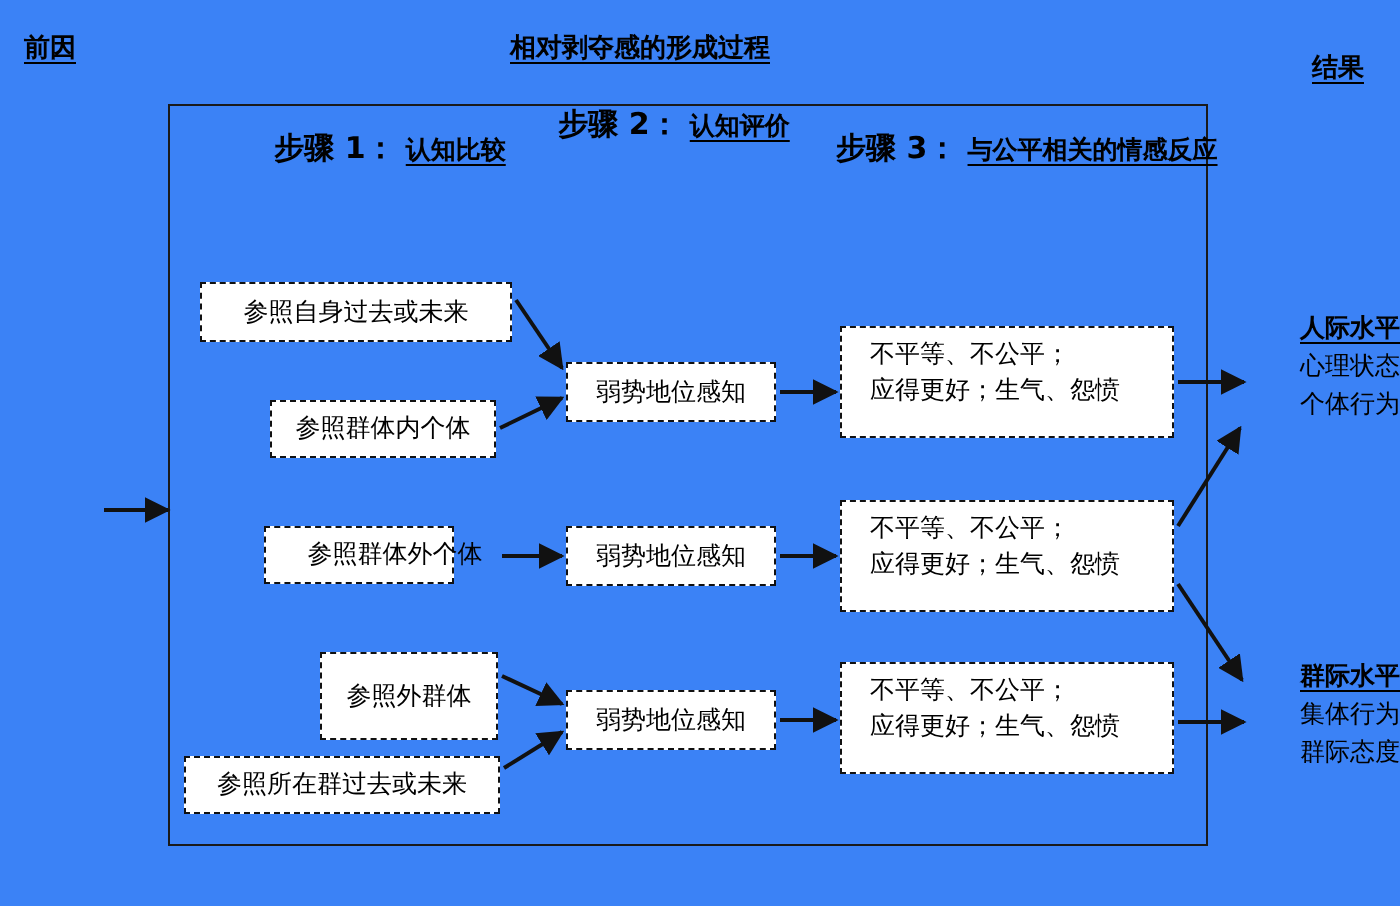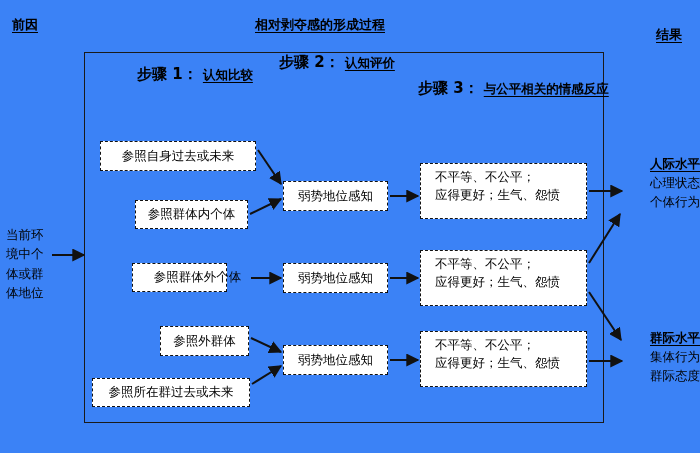--- a/index.html
+++ b/index.html
@@ -128,39 +128,33 @@
   <div class="abs step-col" style="left:130px; top:62px; width:130px;">
     <span class="step-num">步骤 1：</span>
     <span class="step-name">认知比较</span>
   </div>
 
   <div class="abs step-col" style="left:272px; top:50px; width:130px;">
     <span class="step-num">步骤 2：</span>
     <span class="step-name">认知评价</span>
   </div>
 
-  <div class="abs step-col" style="left:418px; top:76px; width:172px;">
+  <div class="abs step-col" style="left:418px; top:62px; width:172px;">
     <span class="step-num">步骤 3：</span>
     <span class="step-name">与公平相关的情感反应</span>
   </div>
 
-  <div class="abs" id="antecedent">
-    <span style="display:block">当前环</span>
-    <span style="display:block">境中个</span>
-    <span style="display:block">体或群</span>
-    <span style="display:block">体地位</span>
-  </div>
 
   <div class="abs dbox" style="left:100px; top:141px; width:156px; height:30px;">参照自身过去或未来</div>
 
   <div class="abs dbox" style="left:135px; top:200px; width:113px; height:29px;">参照群体内个体</div>
 
   <div class="abs dbox" style="left:132px; top:263px; width:95px; height:29px;padding-left:36px;">参照群体外个体</div>
 
-  <div class="abs dbox" style="left:160px; top:326px; width:89px; height:30px;">参照外群体</div>
+  <div class="abs dbox" style="left:160px; top:326px; width:89px; height:44px;">参照外群体</div>
 
   <div class="abs dbox" style="left:92px; top:378px; width:158px; height:29px;">参照所在群过去或未来</div>
 
   <div class="abs dbox" style="left:283px; top:181px; width:105px; height:30px;">弱势地位感知</div>
 
   <div class="abs dbox" style="left:283px; top:263px; width:105px; height:30px;">弱势地位感知</div>
 
   <div class="abs dbox" style="left:283px; top:345px; width:105px; height:30px;">弱势地位感知</div>
 
   <div class="abs dbox two-line" style="left:420px; top:163px; width:167px; height:56px;">

